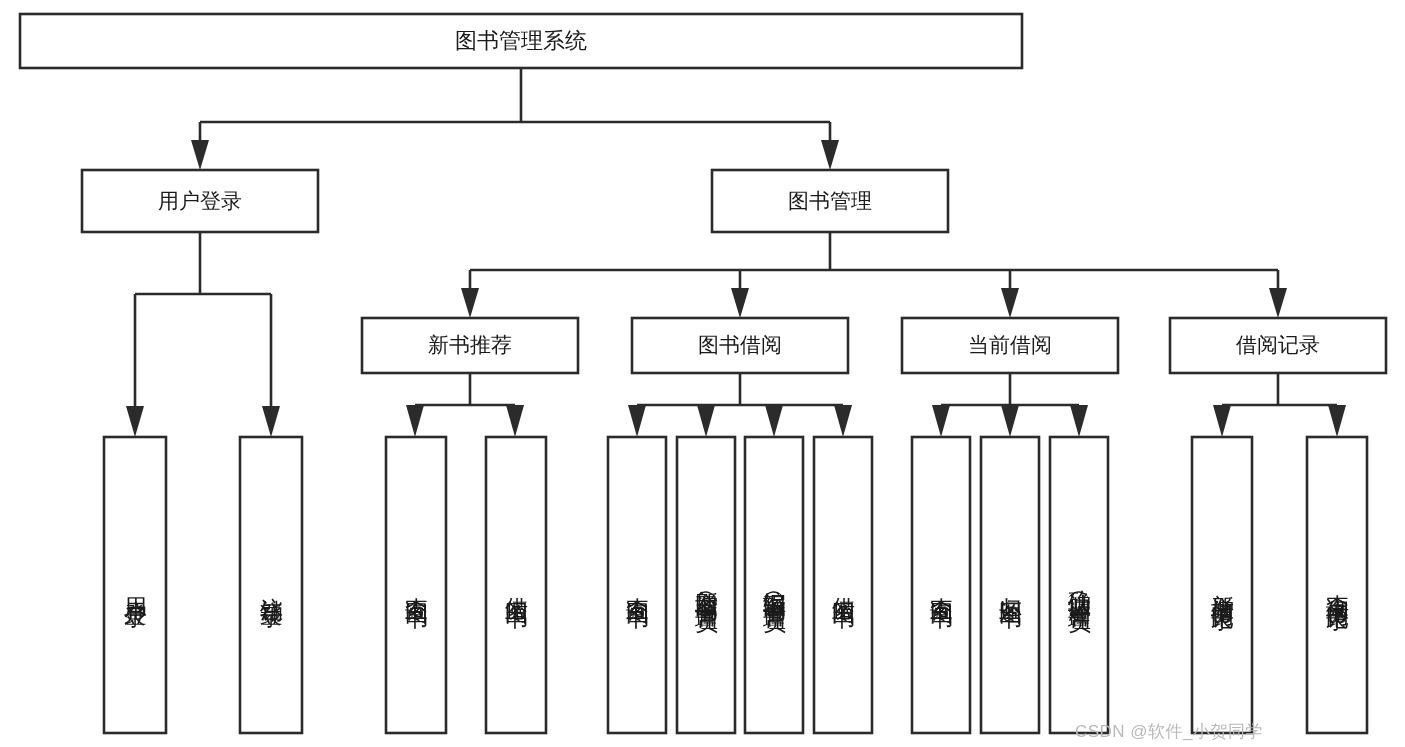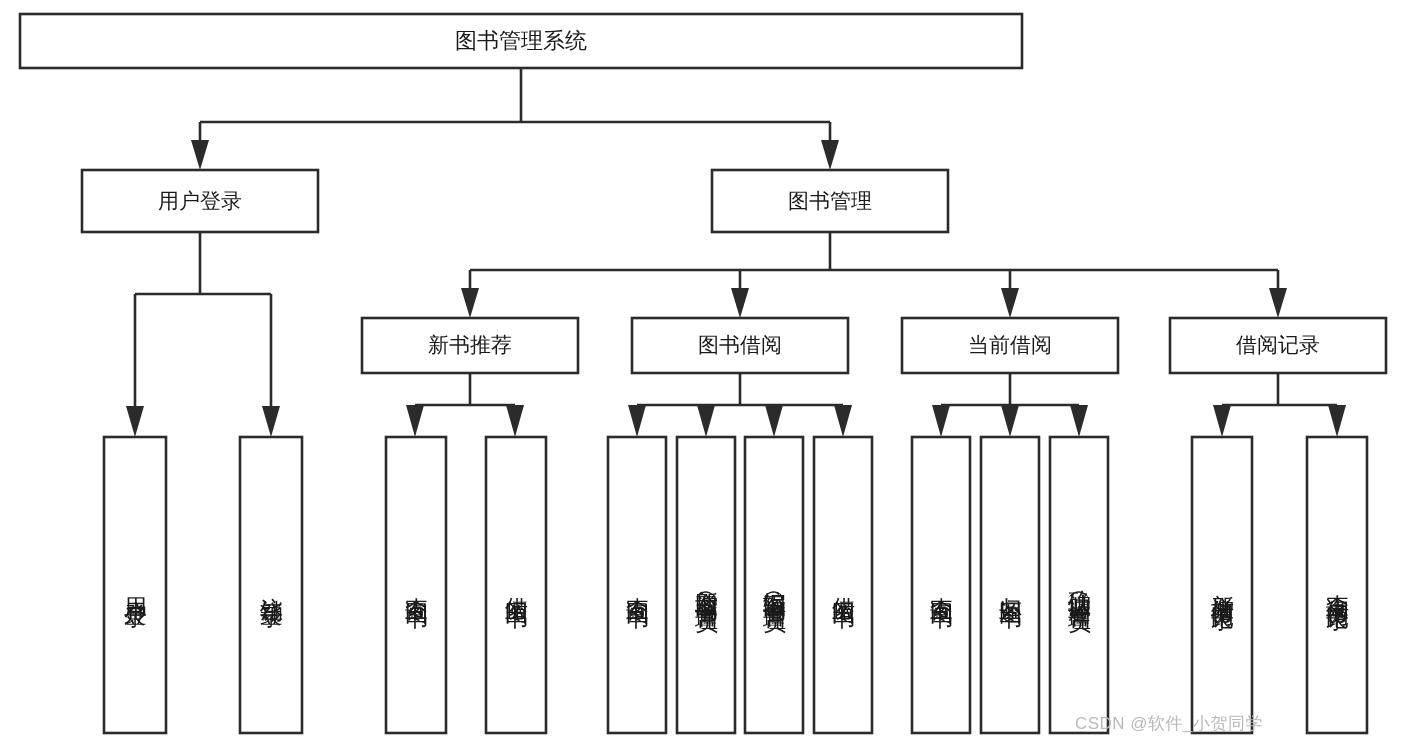--- a/index.html
+++ b/index.html
@@ -64,21 +64,21 @@
     font-family: "Liberation Sans", "DejaVu Sans", sans-serif;
     font-size: 23px;
     line-height: 1.12;
     letter-spacing: 3px;
     color: #1a1a1a;
     white-space: nowrap;
   }
   .watermark {
     position: absolute;
     right: 8px;
-    bottom: 12px;
+    bottom: 4px;
     font-family: "Liberation Sans", "DejaVu Sans", sans-serif;
     font-size: 17px;
     color: #b9b9b9;
     letter-spacing: 0.5px;
     white-space: nowrap;
   }
 </style>
 </head>
 <body>
 

